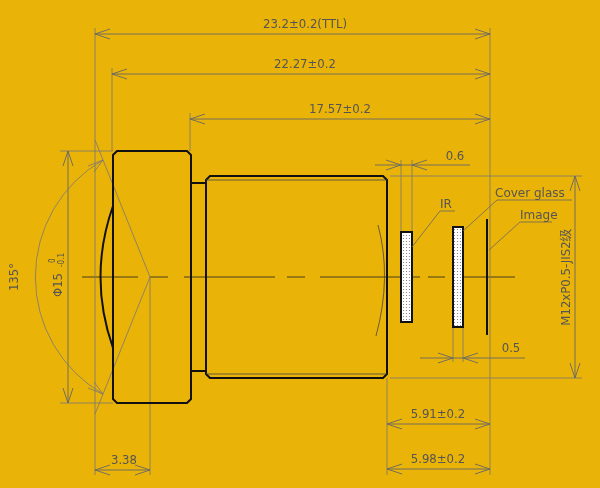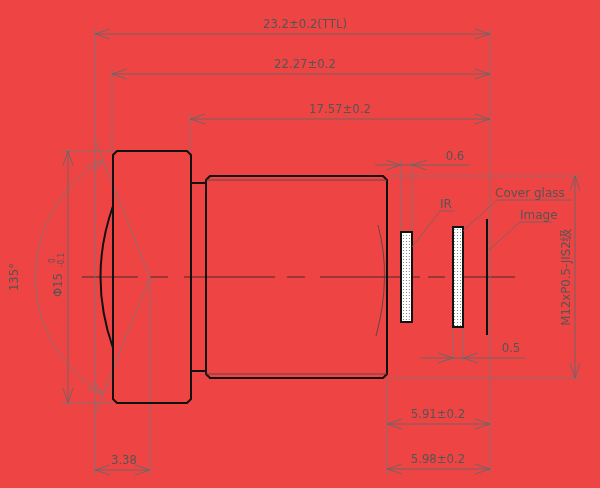--- a/index.html
+++ b/index.html
@@ -1,16 +1,16 @@
 <!DOCTYPE html>
 <html><head>
 <meta charset="utf-8">
 <style>
   html,body{margin:0;padding:0;background:#ffffff;}
-  #canvas{position:relative;width:600px;height:488px;overflow:hidden;background:#ef4444;}
+  #canvas{position:relative;width:600px;height:488px;overflow:hidden;background:#eab308;}
   svg{position:absolute;left:0;top:0;}
   .dimtxt{font-family:"DejaVu Sans Condensed","DejaVu Sans",sans-serif;font-size:13px;fill:#555;}
   .label{font-family:"DejaVu Sans","Liberation Sans",sans-serif;font-size:12px;fill:#555;}
 </style>
 </head>
 <body>
 
 <div id="canvas">
 <svg width="600" height="488" viewBox="0 0 600 488">
   <defs>

